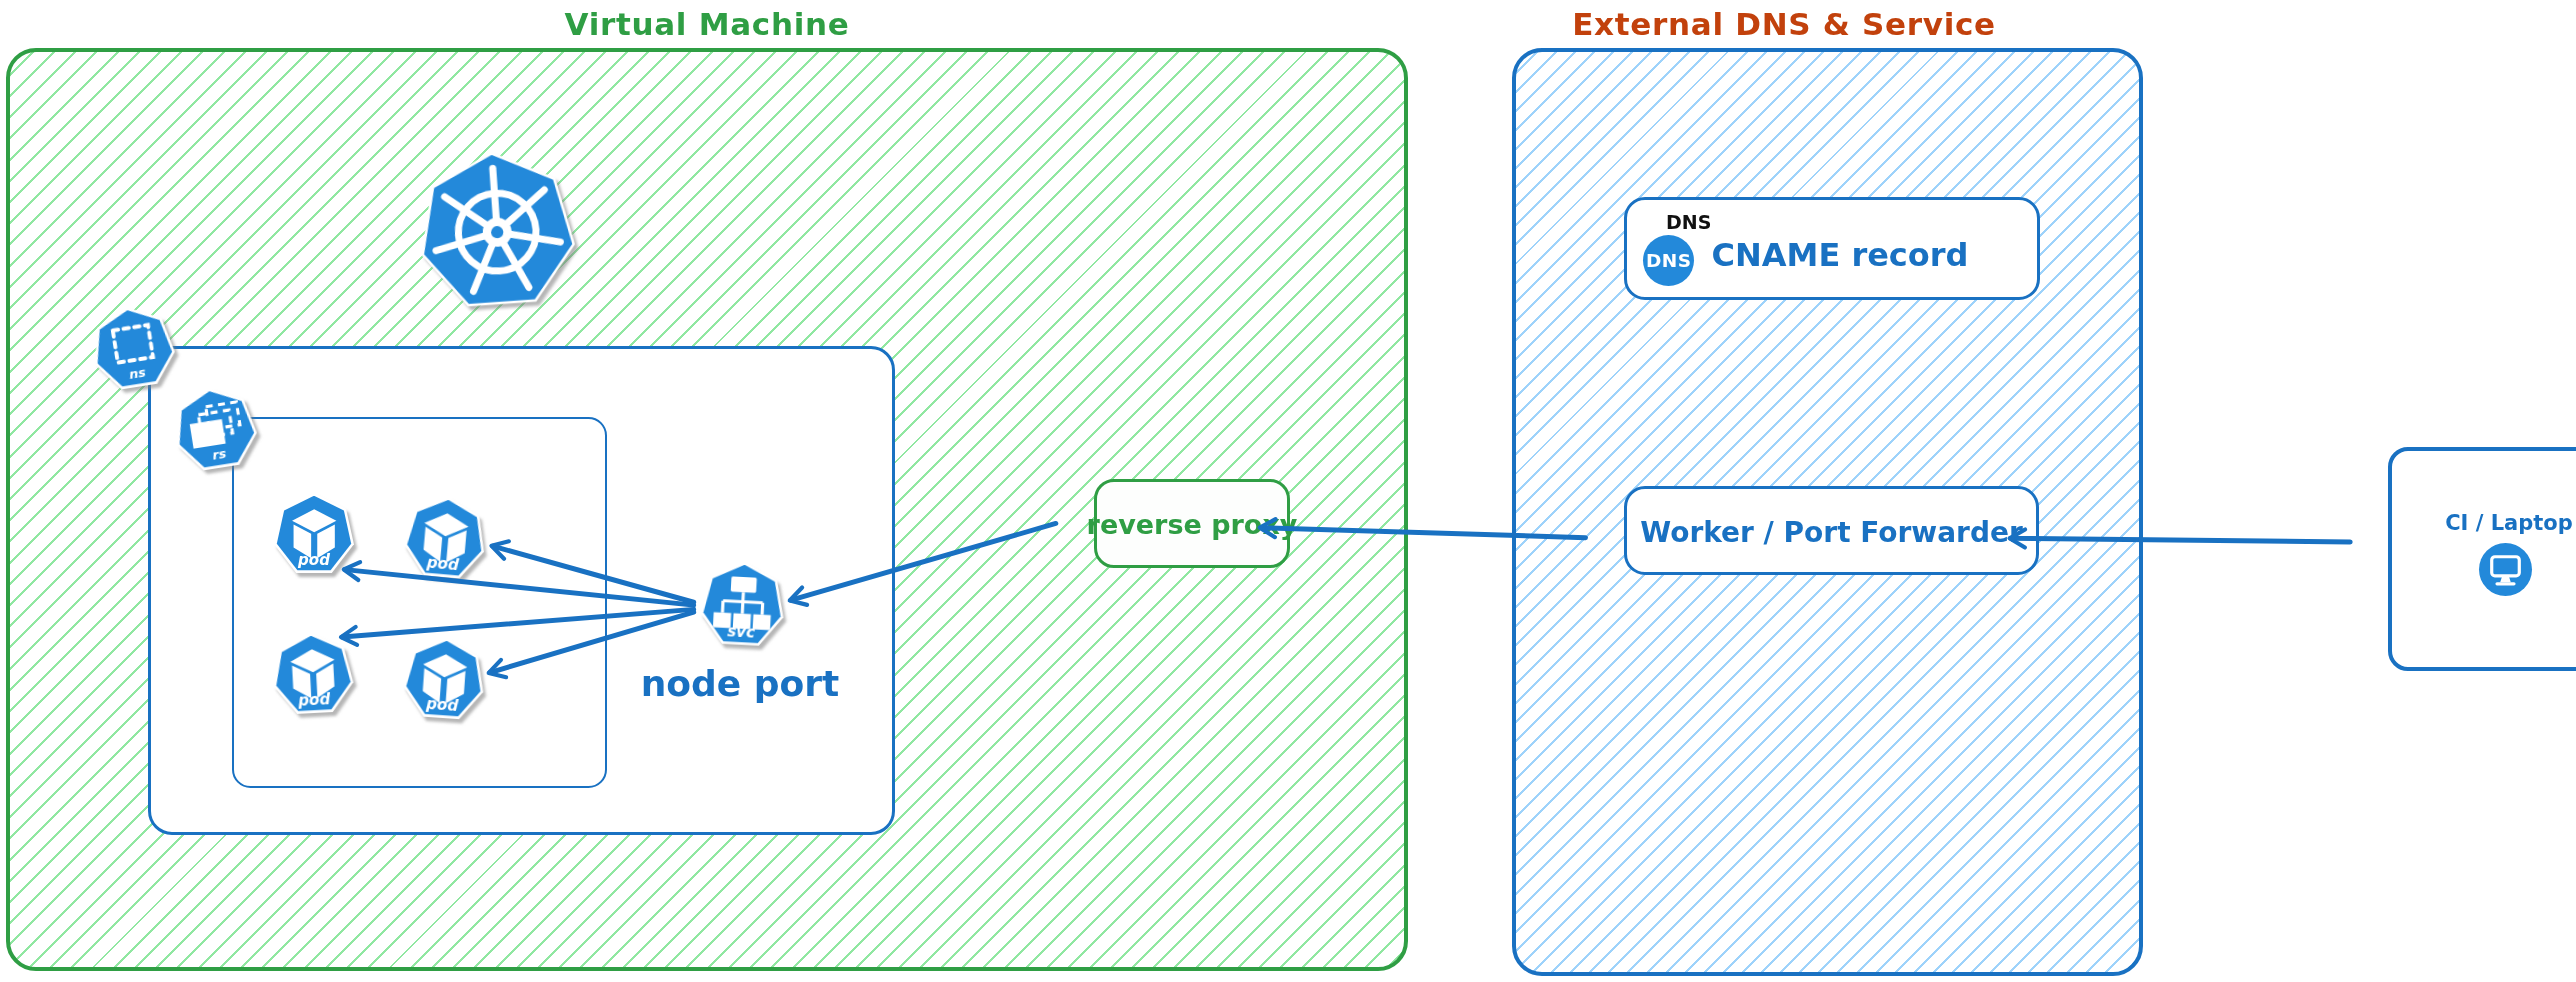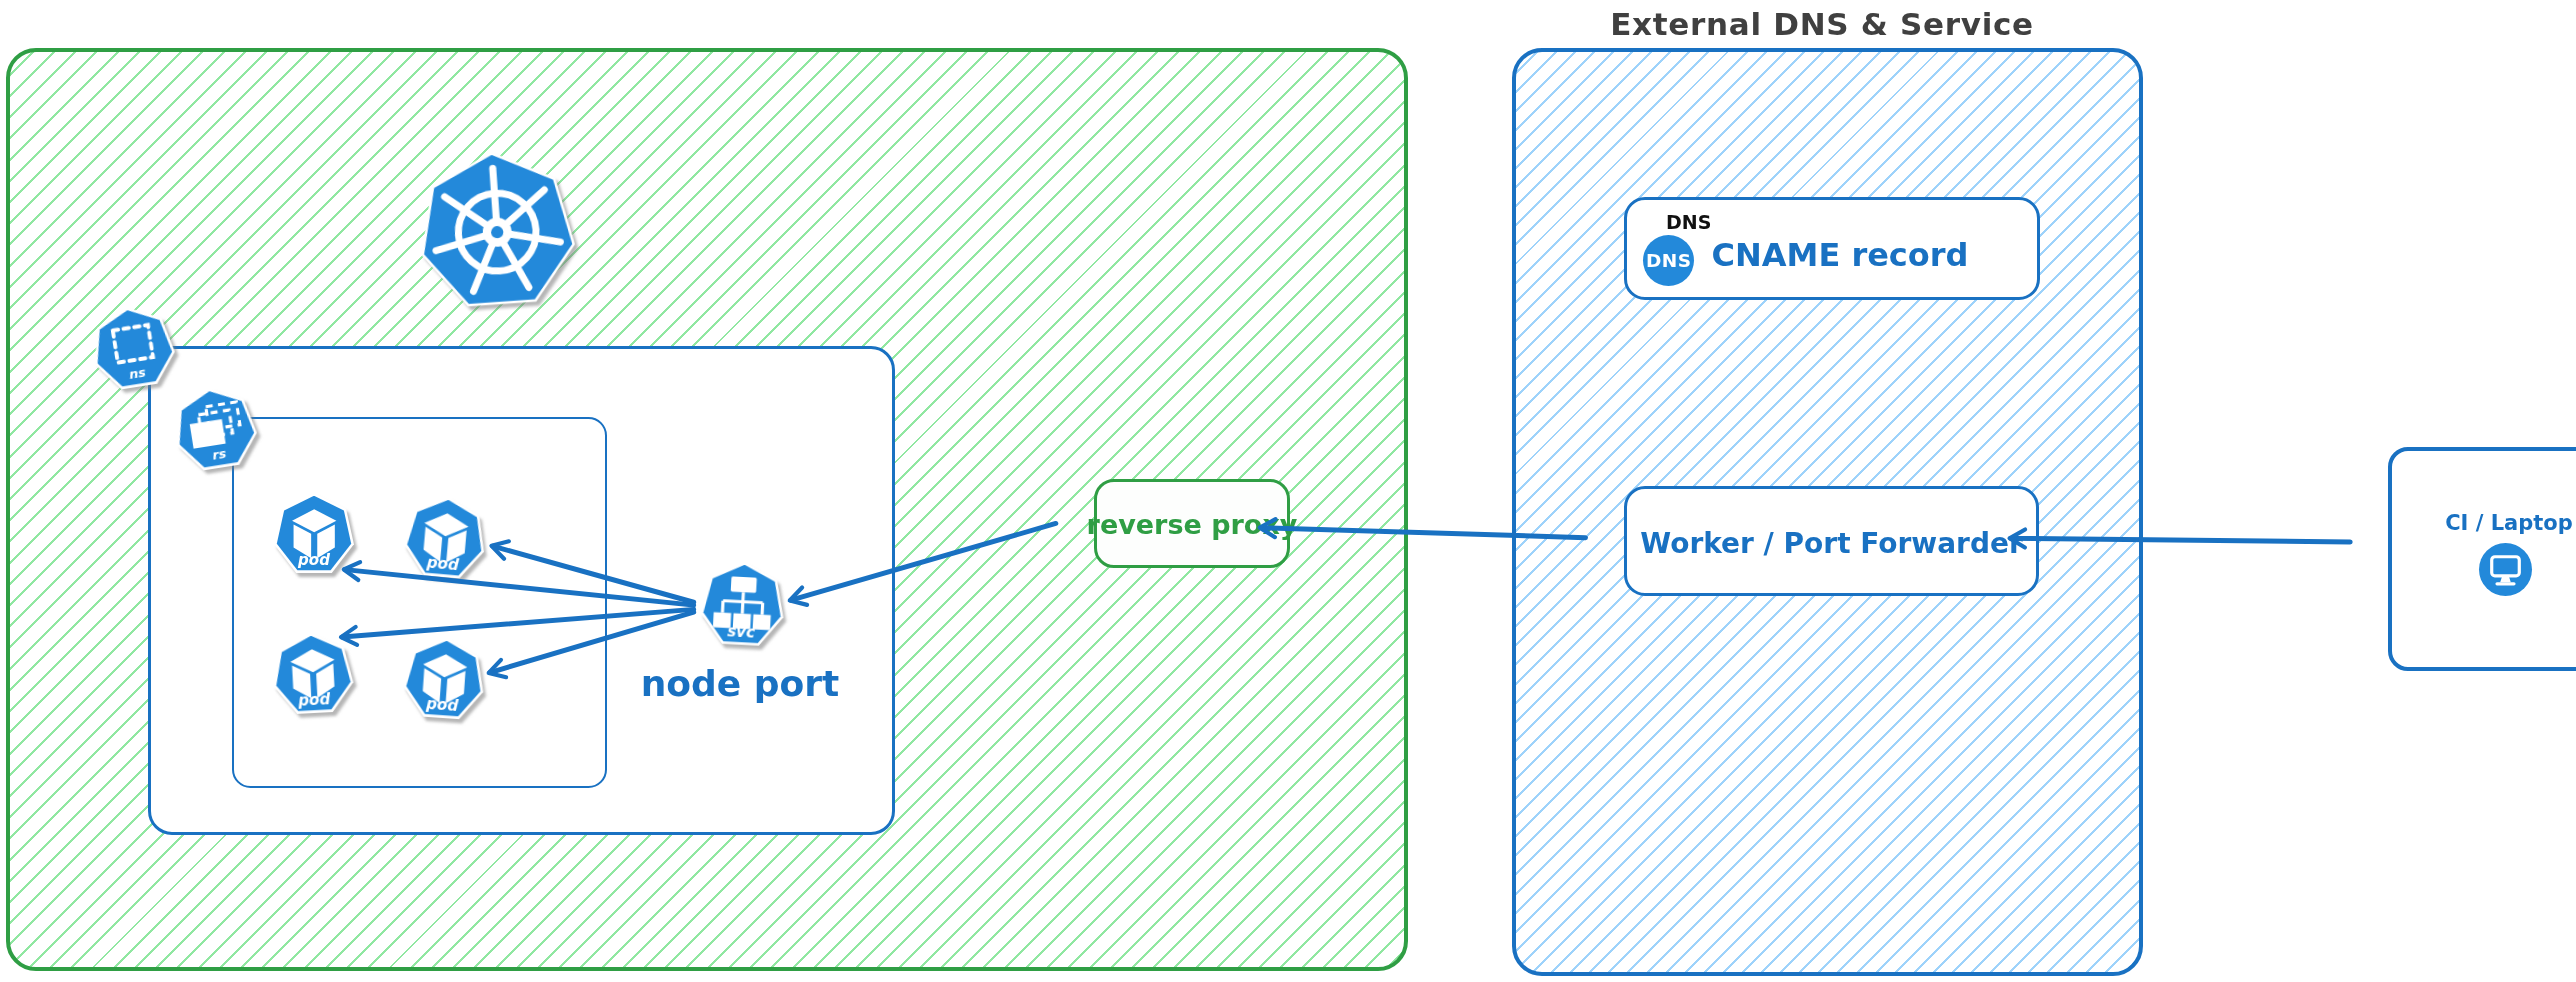--- a/index.html
+++ b/index.html
@@ -18,31 +18,31 @@
     left:1512px; top:48px; width:631px; height:928px;
     border:4.3px solid #1971c2;
     background-image:repeating-linear-gradient(135deg, rgba(141,203,250,.85) 0 2.1px, transparent 2.1px 13.5px);
   }
   .region-title{
     position:absolute; top:5.7px; height:37px; line-height:37px;
     font-size:31px; font-weight:600; letter-spacing:0.7px; white-space:nowrap;
     transform:translateX(-50%);
   }
   .vm-title{left:707px; color:#2f9e44;}
-  .ext-title{left:1822px; color:#404040;}
+  .ext-title{left:1784px; color:#c2410c;}
 
   
   .card{
     position:absolute; background:#ffffff; box-sizing:border-box;
     border:3.6px solid #1971c2; border-radius:21px;margin-left:38px;
   }
   .ns-box{left:110px; top:346px; width:747px; height:489px; border-radius:24px;}
   .rs-box{left:194px; top:417px; width:375px; height:371px; border-radius:18.5px; border-width:2.8px;}
   .dns-box{left:1586px; top:197px; width:416px; height:103px; border-radius:21px;}
-  .worker-box{left:1586px; top:486px; width:415px; height:110px; border-radius:21px;}
+  .worker-box{left:1586px; top:486px; width:415px; height:89px; border-radius:21px;}
   .ci-box{left:2350px; top:447px; width:219px; height:224px; border-radius:20px; border-width:4.3px;}
   .rp-box{left:1056px; top:479px; width:196px; height:89px; border-radius:20px; border-color:#2f9e44; background:#fdfefd;}
 
   .card-label{position:absolute; white-space:nowrap; transform:translate(-50%,-50%);}
   .worker-label{left:50%; top:52%; font-size:28px; font-weight:600; color:#1971c2;}
   .cname-label{left:213px; top:55px; font-size:32px; font-weight:600; color:#1971c2;}
   .rp-label{left:50%; top:50%; font-size:27px; font-weight:600; color:#2f9e44;}
   .ci-label{left:117px; top:72px; font-size:21px; font-weight:600; color:#1971c2;}
   .dns-tag{left:39px; top:22px; transform:translate(0,-50%); font-size:19px; font-weight:600; color:#111111;}
   .np-label{
@@ -88,20 +88,21 @@
 
   
   #arrows{position:absolute; left:0; top:0; width:2576px; height:983px; pointer-events:none;}
 </style>
 </head>
 <body>
 
 <div id="canvas">
 
   <div class="region vm-region"></div>
+  <div class="region-title vm-title">Virtual Machine</div>
 
   <div class="region ext-region"></div>
   <div class="region-title ext-title">External DNS &amp; Service</div>
 
   <div class="card ns-box"></div>
   <div class="card rs-box"></div>
 
   <div class="hepta-wrap k8s-logo">
     <div class="hepta">
         <div class="hepta-inner">

